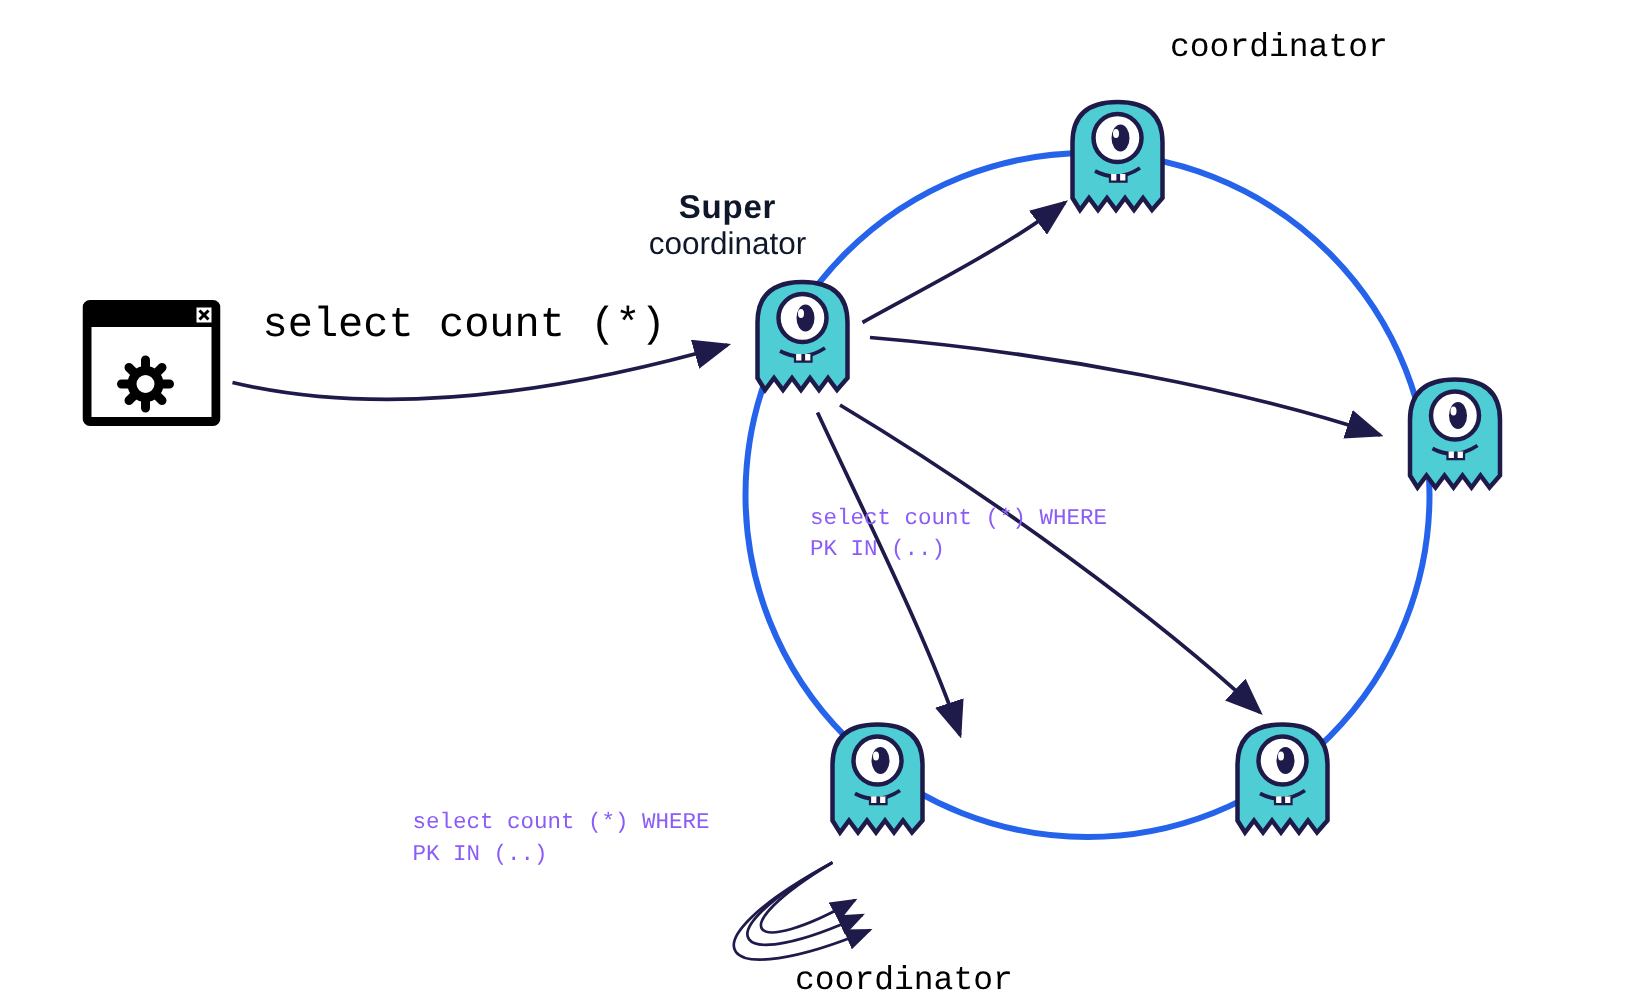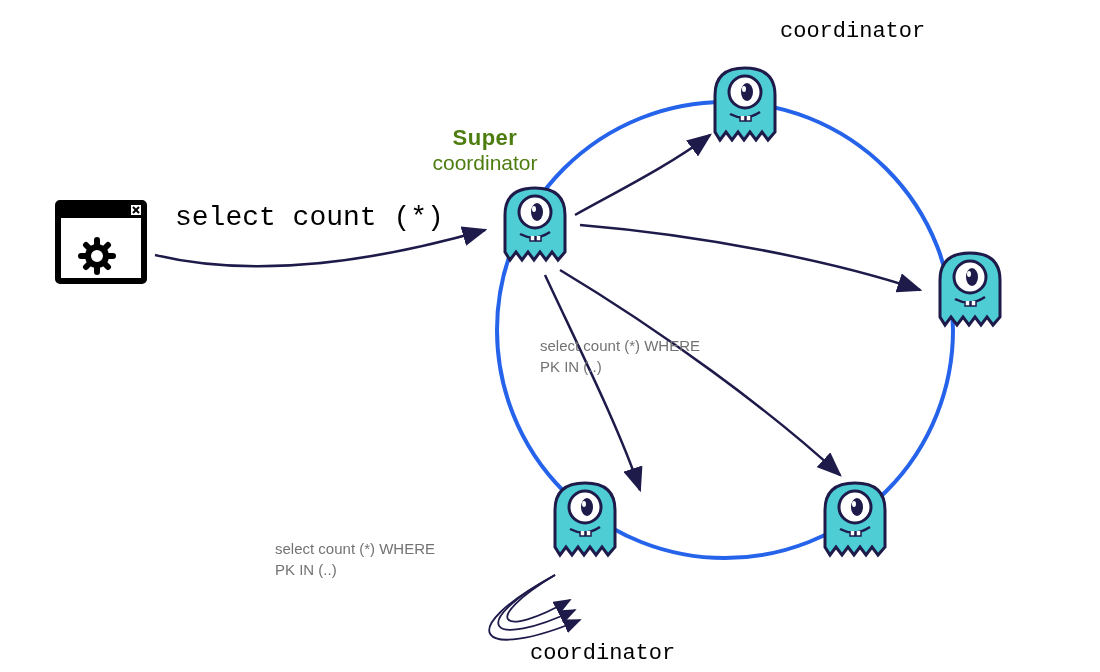--- a/index.html
+++ b/index.html
@@ -6,34 +6,34 @@
   body {
     width: 1100px;
     height: 672px;
     background: #fff;
     position: relative;
     font-family: Arial, sans-serif;
   }
   .label {
     position: absolute;
     font-size: 20px;
-    color: #4d7c0f;
+    color: #0f172a;
   }
   .label-mono {
     position: absolute;
     font-family: 'Courier New', Courier, monospace;
     font-size: 18px;
     color: #000;
     line-height: 1.3;
   }
   .label-mono-small {
     position: absolute;
-    font-family: Liberation Sans, sans-serif;
+    font-family: Liberation Mono, monospace;
     font-size: 15px;
-    color: #737373;
+    color: #8b5cf6;
     line-height: 1.4;
   }
   .ring {
     position: absolute;
     border: 4px solid #2563eb;
     border-radius: 50%;
   }
   .node {
     position: absolute;
     width: 90px;

